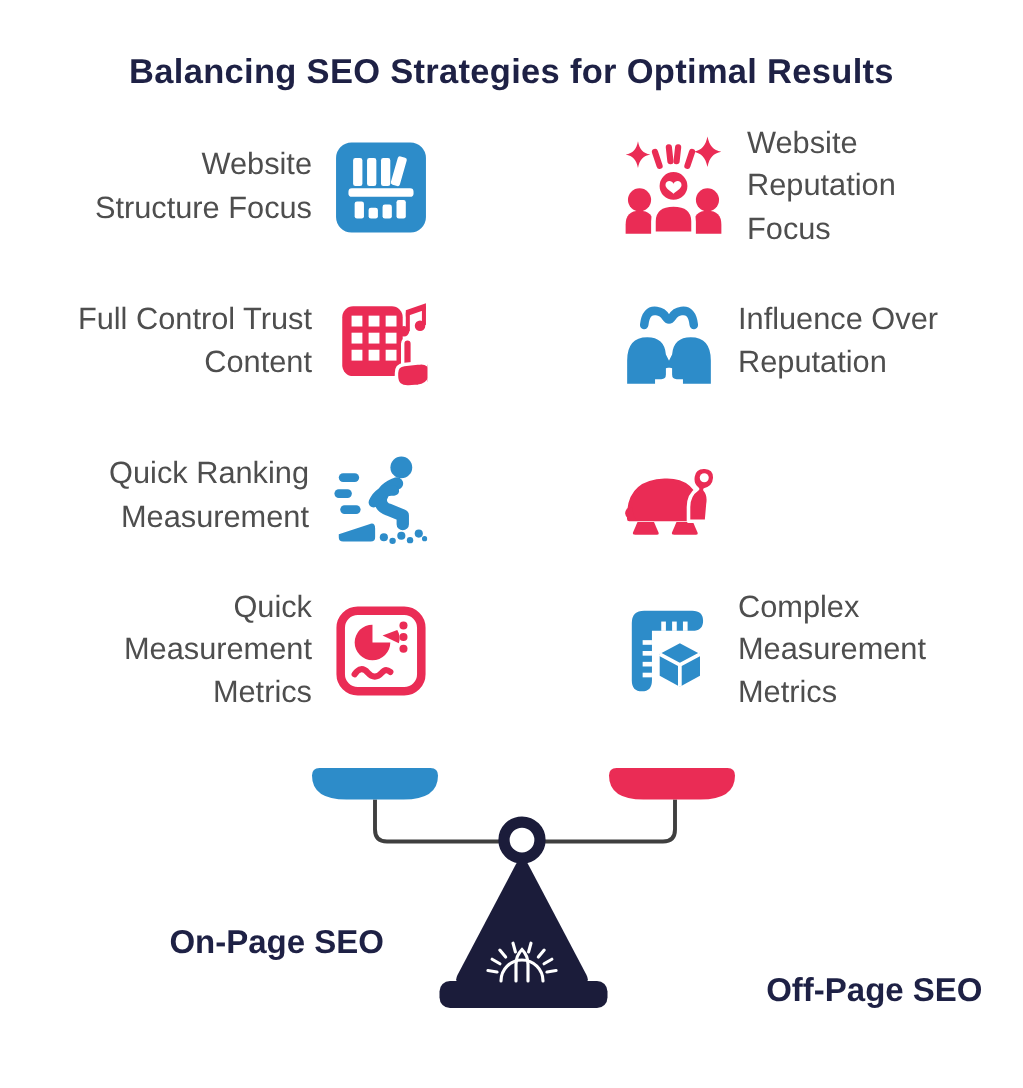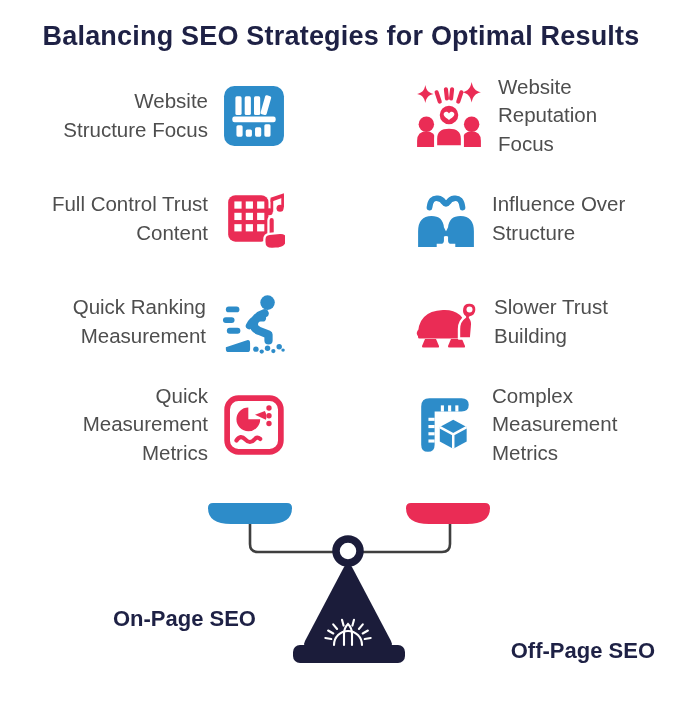--- a/index.html
+++ b/index.html
@@ -5,22 +5,22 @@
   :root{
     --blue:#2D8CC9; --red:#EA2C55; --navy:#1B1C3A; --title-navy:#1E2145;
     --text-gray:#4E4E4E; --arm-gray:#3F3F3F;
   }
   html,body{margin:0;padding:0;background:#ffffff;}
   .canvas{
     position:relative; width:682px; height:725px; background:#fff; overflow:hidden;
     font-family:"Liberation Sans","DejaVu Sans",sans-serif;
   }
   .title{
-    margin:0; padding-top:21px; text-align:center;
-    font-size:27px; font-weight:800; letter-spacing:.2px; color:var(--title-navy);
+    margin:0; padding-top:34px; text-align:center;
+    font-size:23px; font-weight:800; letter-spacing:.2px; color:var(--title-navy);
   }
   .rows{
     display:grid; grid-template-columns:341px 341px; grid-auto-rows:103px;
     margin-top:12px;
   }
   .cell{display:flex; align-items:center; gap:15px;}
   .cell.left{justify-content:flex-end; padding-right:56px;}
   .cell.right{justify-content:flex-start; padding-left:74px;}
   .item-label{
     font-size:20.5px; line-height:1.38; color:var(--text-gray);
@@ -125,21 +125,21 @@
 
     <div class="cell right">
       <svg class="icon" width="62" height="62" viewBox="0 0 60 60">
         <path d="M14 19 Q15 9 22 10 Q26 10.5 28 14 Q30 17 32 14 Q34 10.5 38 10 Q45 9 46 19" fill="none" stroke="var(--blue)" stroke-width="5.5" stroke-linecap="round"></path>
         <g fill="var(--blue)">
           <path d="M3 57 V42 Q3 27 16 27 Q27 27 28 38 L31 44 Q32 46 30 46.5 L28 47 V51 Q28 54 25 54 H21 V57 Z"></path>
           <path d="M3 57 V42 Q3 27 16 27 Q27 27 28 38 L31 44 Q32 46 30 46.5 L28 47 V51 Q28 54 25 54 H21 V57 Z" transform="translate(60,0) scale(-1,1)"></path>
         </g>
       </svg>
       <div class="item-label">Influence Over
-Structure</div>
+Reputation</div>
     </div>
 
     <div class="cell left">
       <div class="item-label">Quick Ranking
 Measurement</div>
       <svg class="icon" width="64" height="64" viewBox="0 0 66 66">
         <circle cx="48" cy="13" r="7.5" fill="var(--blue)"></circle>
         <g fill="none" stroke="var(--blue)" stroke-linecap="round" stroke-linejoin="round">
           <path d="M45 24 Q36 27 34 34 Q33 40 39 42 L49 46 V52" stroke-width="8.5"></path>
           <path d="M43 29 Q33 28 29 37" stroke-width="7"></path>
@@ -163,22 +163,20 @@
       <svg class="icon" width="64" height="58" viewBox="0 0 64 58">
         <g fill="var(--red)">
           <path d="M3 44 Q2 18 28 17 Q48 16 52 36 L52 44 Q52 45.5 50.5 45.5 L4.5 45.5 Q3 45.5 3 44 Z"></path>
           <path d="M3 37 Q0 41 4 44 L9 44 Q6 40 7 36 Z"></path>
           <path d="M7 53 L10 46 H21 L24 53 Q24.5 54.5 23 54.5 H8.5 Q6.5 54.5 7 53 Z"></path>
           <path d="M33 53 L36 46 H47 L50 53 Q50.5 54.5 49 54.5 H34.5 Q32.5 54.5 33 53 Z"></path>
         </g>
         <path d="M44 45.5 V36 Q44 28 50 24 Q46 21 47 15.5 Q48 9 55 9.5 Q62 10 61.5 17 Q61 23 55 24.5 Q58 28 57 34 L56 45.5 Z" fill="var(--red)" stroke="#fff" stroke-width="2.4" stroke-linejoin="round"></path>
         <circle cx="54.5" cy="16.5" r="3" fill="#fff"></circle>
       </svg>
-      <div class="item-label">Slower Trust
-Building</div>
     </div>
 
     <div class="cell left">
       <div class="item-label">Quick
 Measurement
 Metrics</div>
       <svg class="icon" width="62" height="62" viewBox="0 0 60 60">
         <rect x="4" y="4" width="52" height="52" rx="11" fill="none" stroke="var(--red)" stroke-width="5.5"></rect>
         <g fill="var(--red)">
           <path d="M24.5 13 A11.5 11.5 0 1 0 36 24.5 L24.5 24.5 Z"></path>

